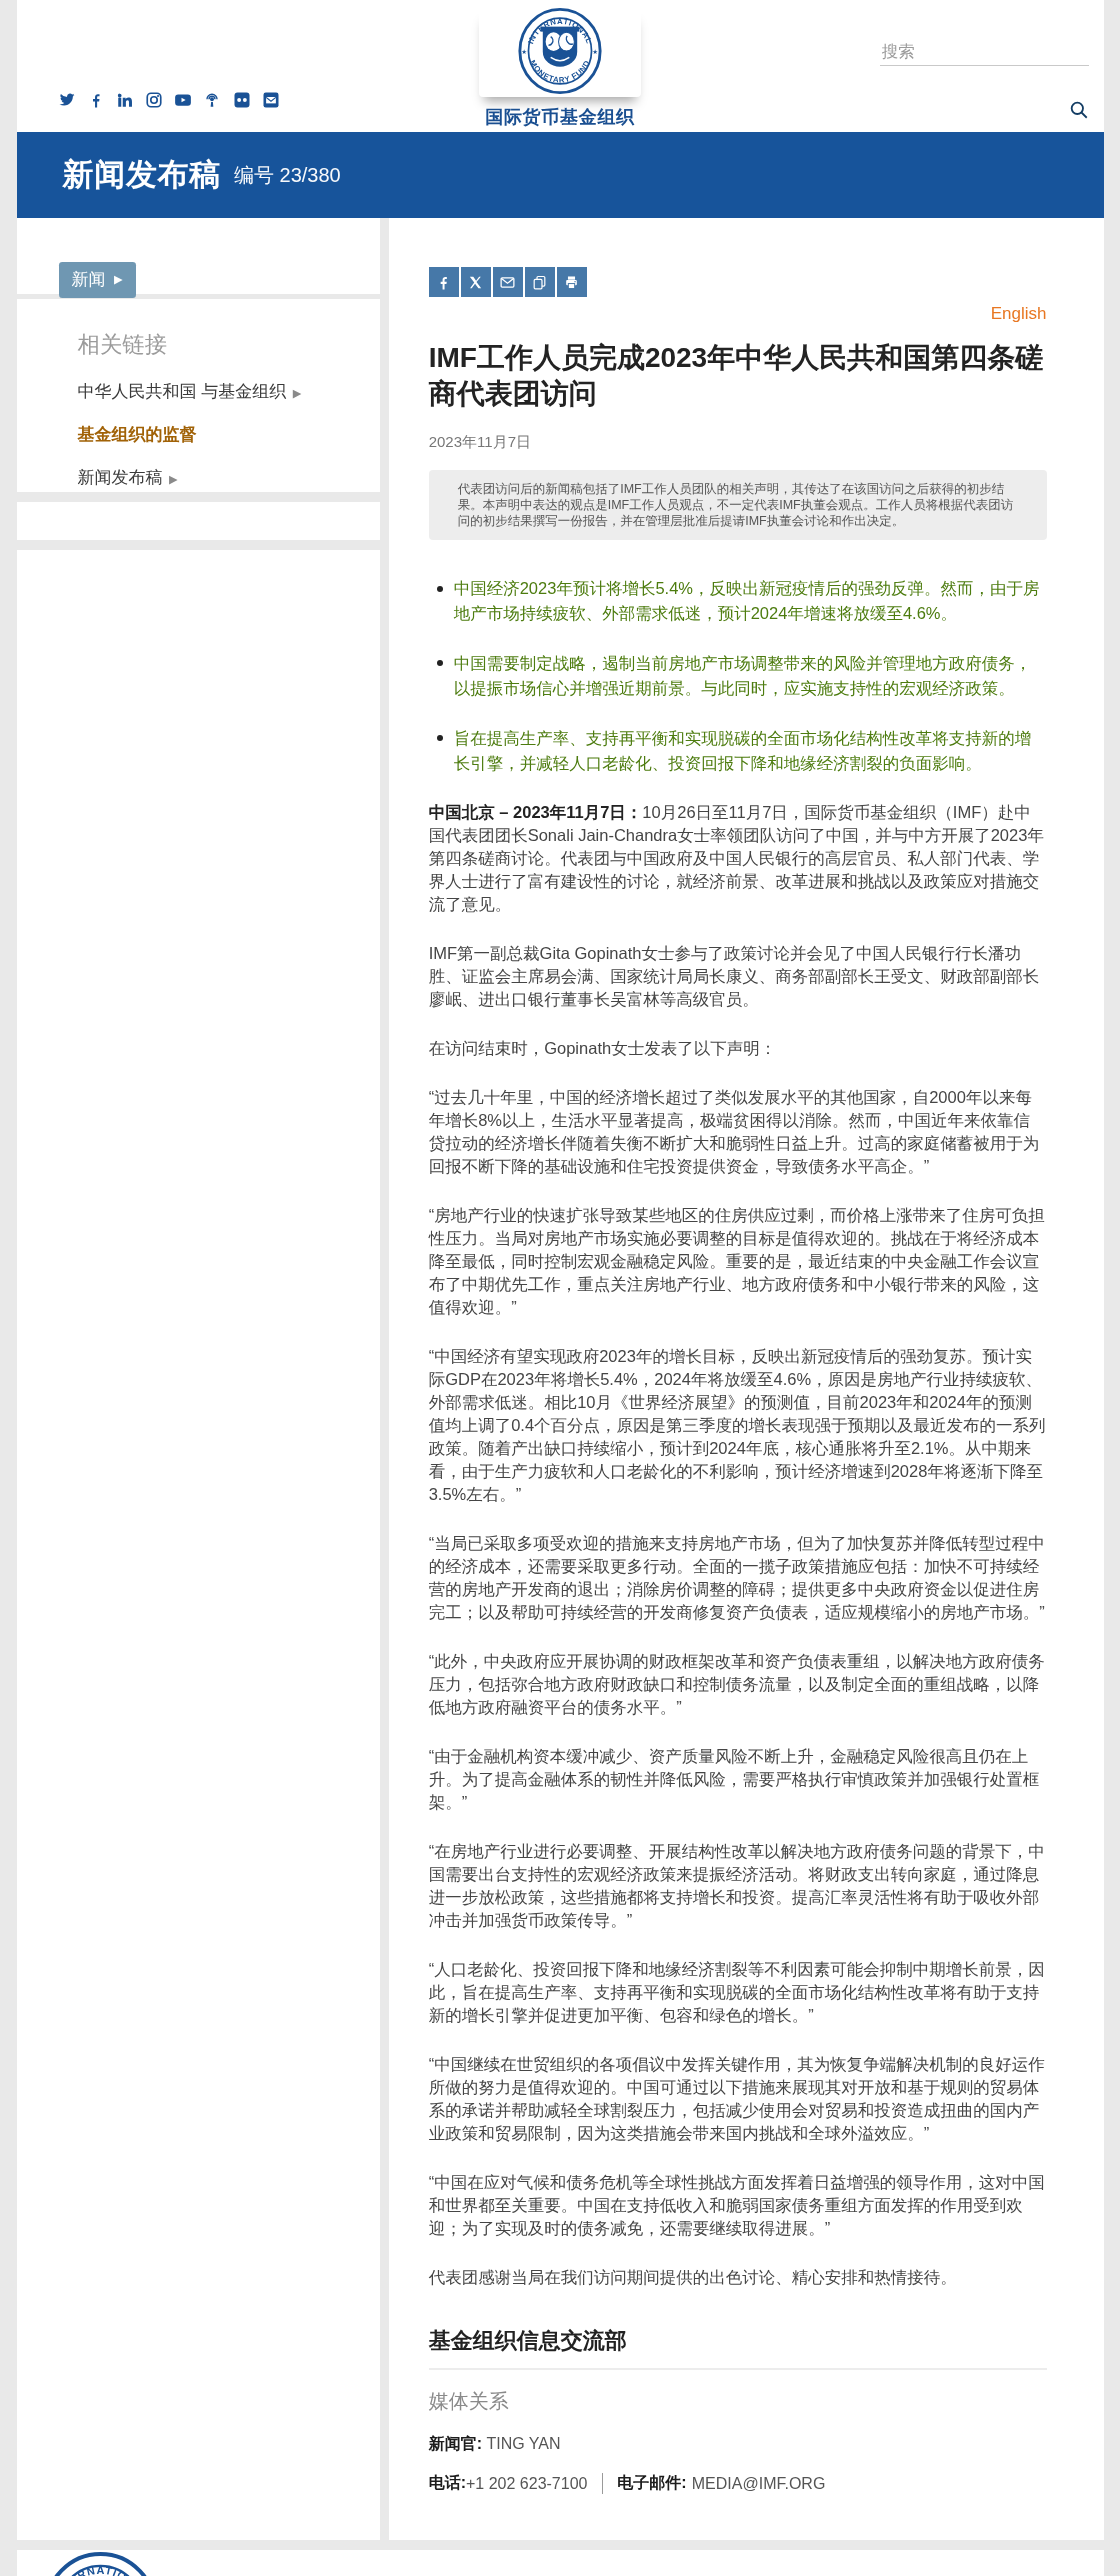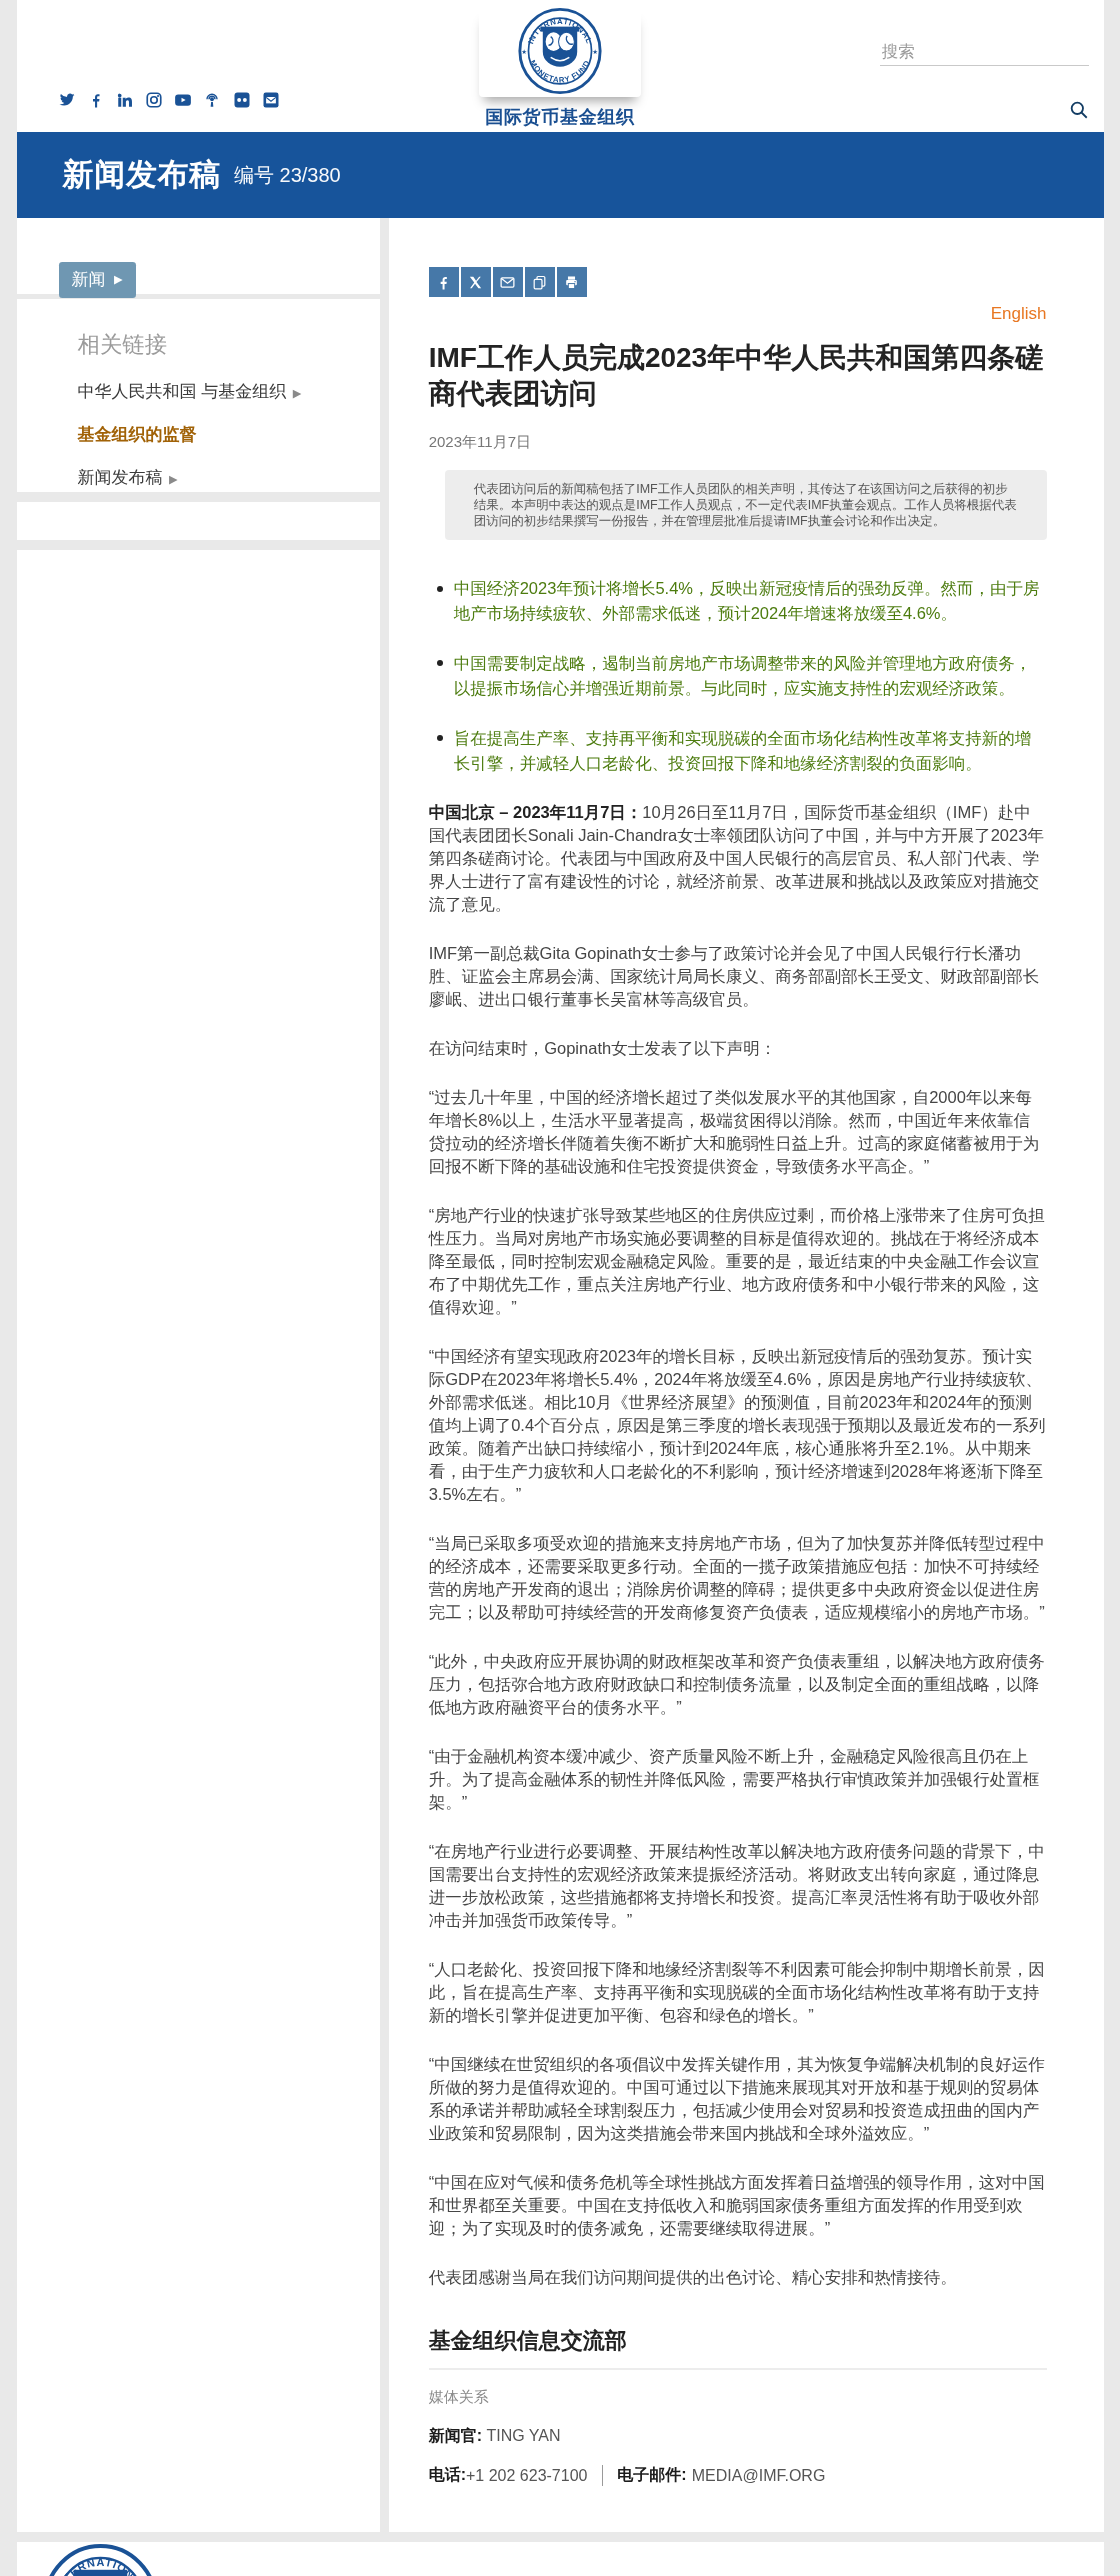--- a/index.html
+++ b/index.html
@@ -44,29 +44,29 @@
 
   
   .main{flex:1;background:#fff;padding:49px 57px 46px 40px;box-sizing:border-box;}
   .share-row{display:flex;gap:2px;}
   .share-btn{width:30px;height:30px;background:#4678a8;border:none;display:flex;align-items:center;justify-content:center;cursor:pointer;padding:0;}
   .share-btn svg{width:17px;height:17px;}
   .lang-row{text-align:right;margin-top:6.6px;}
   .lang-link{color:#e87722;font-size:17px;}
   .art-title{font-size:28px;line-height:36px;color:#232323;margin:16px 0 0;font-weight:bold;}
   .art-date{color:#777;font-size:15px;margin-top:21px;}
-  .disclaimer{background:#ededed;border-radius:4px;margin-top:18.5px;padding:11.2px 29px;font-size:12.5px;line-height:16px;color:#555;margin-left:16px;}
+  .disclaimer{background:#ededed;border-radius:4px;margin-top:18.5px;padding:11.2px 29px;font-size:12.5px;line-height:16px;color:#555;}
   .bullets{list-style:none;margin:36px 0 9.2px;padding:0 0 0 8px;}
   .bullets li{position:relative;font-size:16.5px;line-height:24.4px;color:#4d7c0f;margin-bottom:26px;padding-left:17px;}
   .bullets li::before{content:"";position:absolute;left:0;top:9.2px;width:6px;height:6px;border-radius:50%;background:#222;}
   .para{font-size:16.5px;line-height:23px;color:#454545;margin:0 0 26px;}
   .para .lead{font-weight:bold;color:#222;}
   .contact{margin-top:37px;}
   .dept{font-size:22px;font-weight:bold;color:#222;margin:0;padding-bottom:12px;border-bottom:2px solid #ececec;}
-  .media-rel{color:#8a8a8a;font-size:15px;margin-top:18.5px;}
+  .media-rel{color:#8a8a8a;font-size:20px;margin-top:18.5px;}
   .officer-row{margin-top:18.5px;font-size:16px;color:#555;}
   .c-label{font-weight:bold;color:#1d1d1d;}
   .phone-row{margin-top:18.5px;font-size:16px;color:#555;display:flex;align-items:center;}
   .vdiv{width:0.7px;height:21px;background:#9a9a9a;margin:0 14.5px;}
 
   
   .footer-band{background:#fff;margin-top:9.2px;height:232px;position:relative;}
   .footer-logo{position:absolute;left:24px;top:2.6px;}
   .footer-logo svg{width:119px;height:119px;}
 </style>

